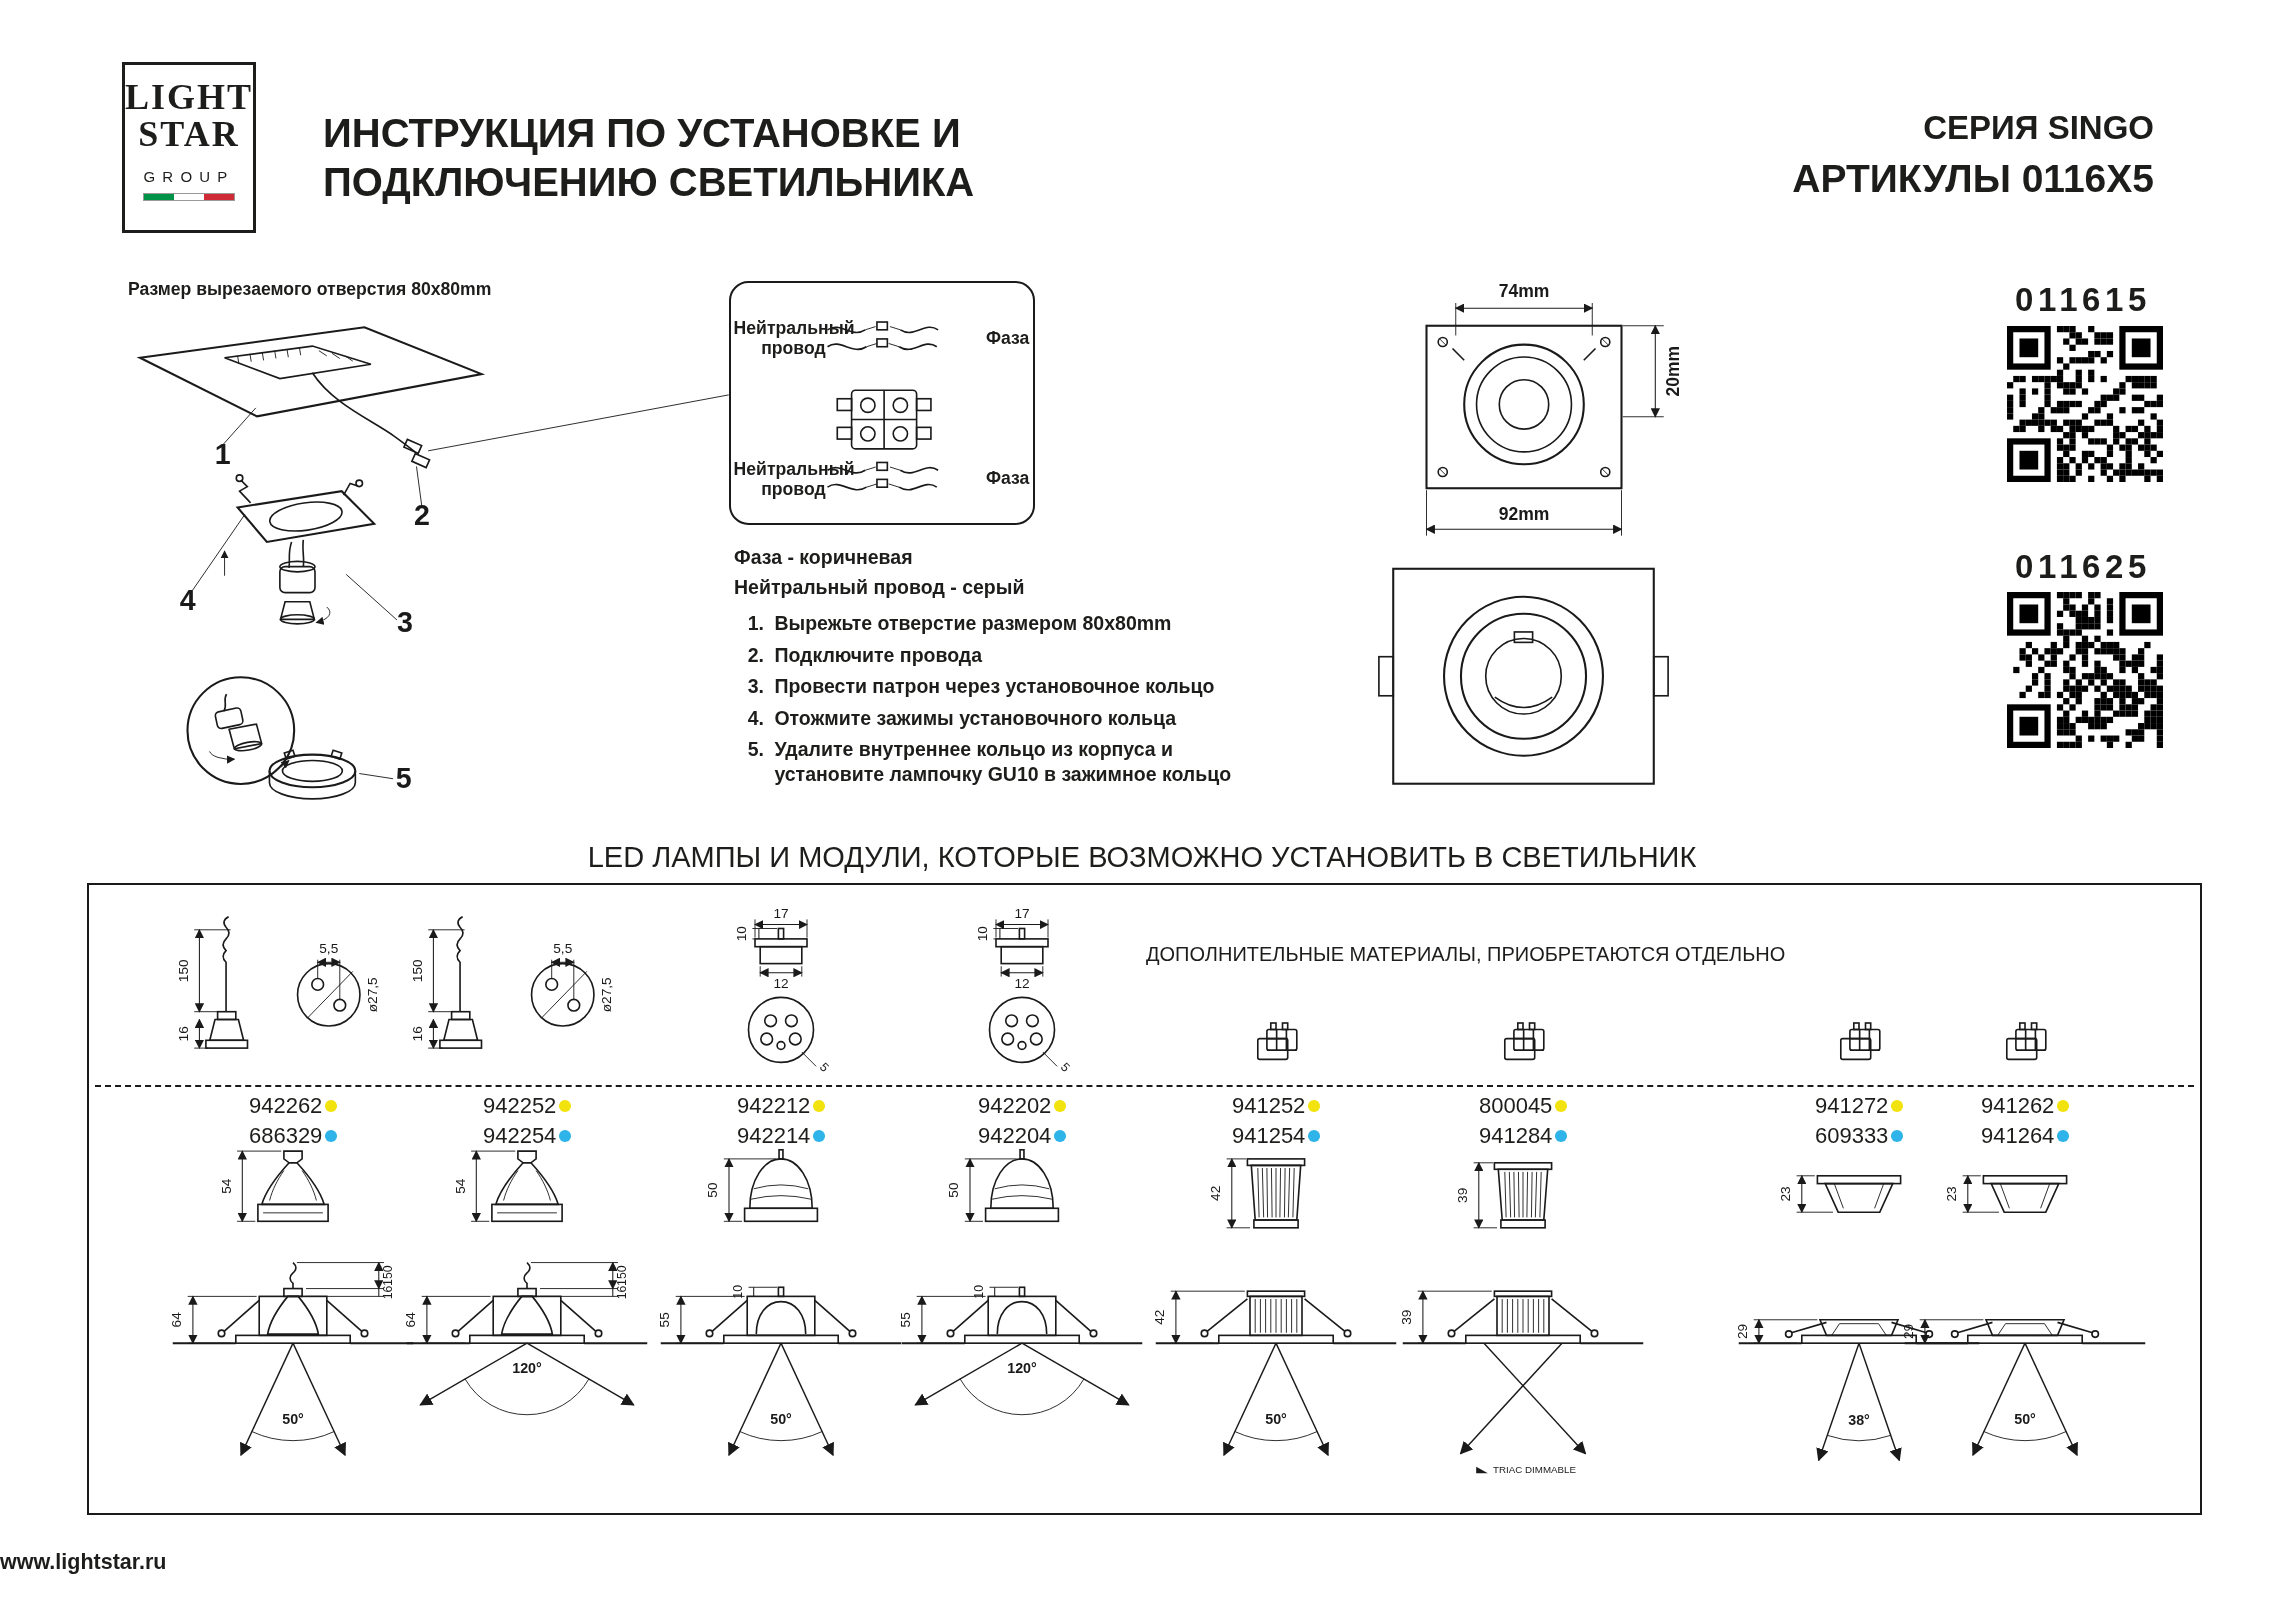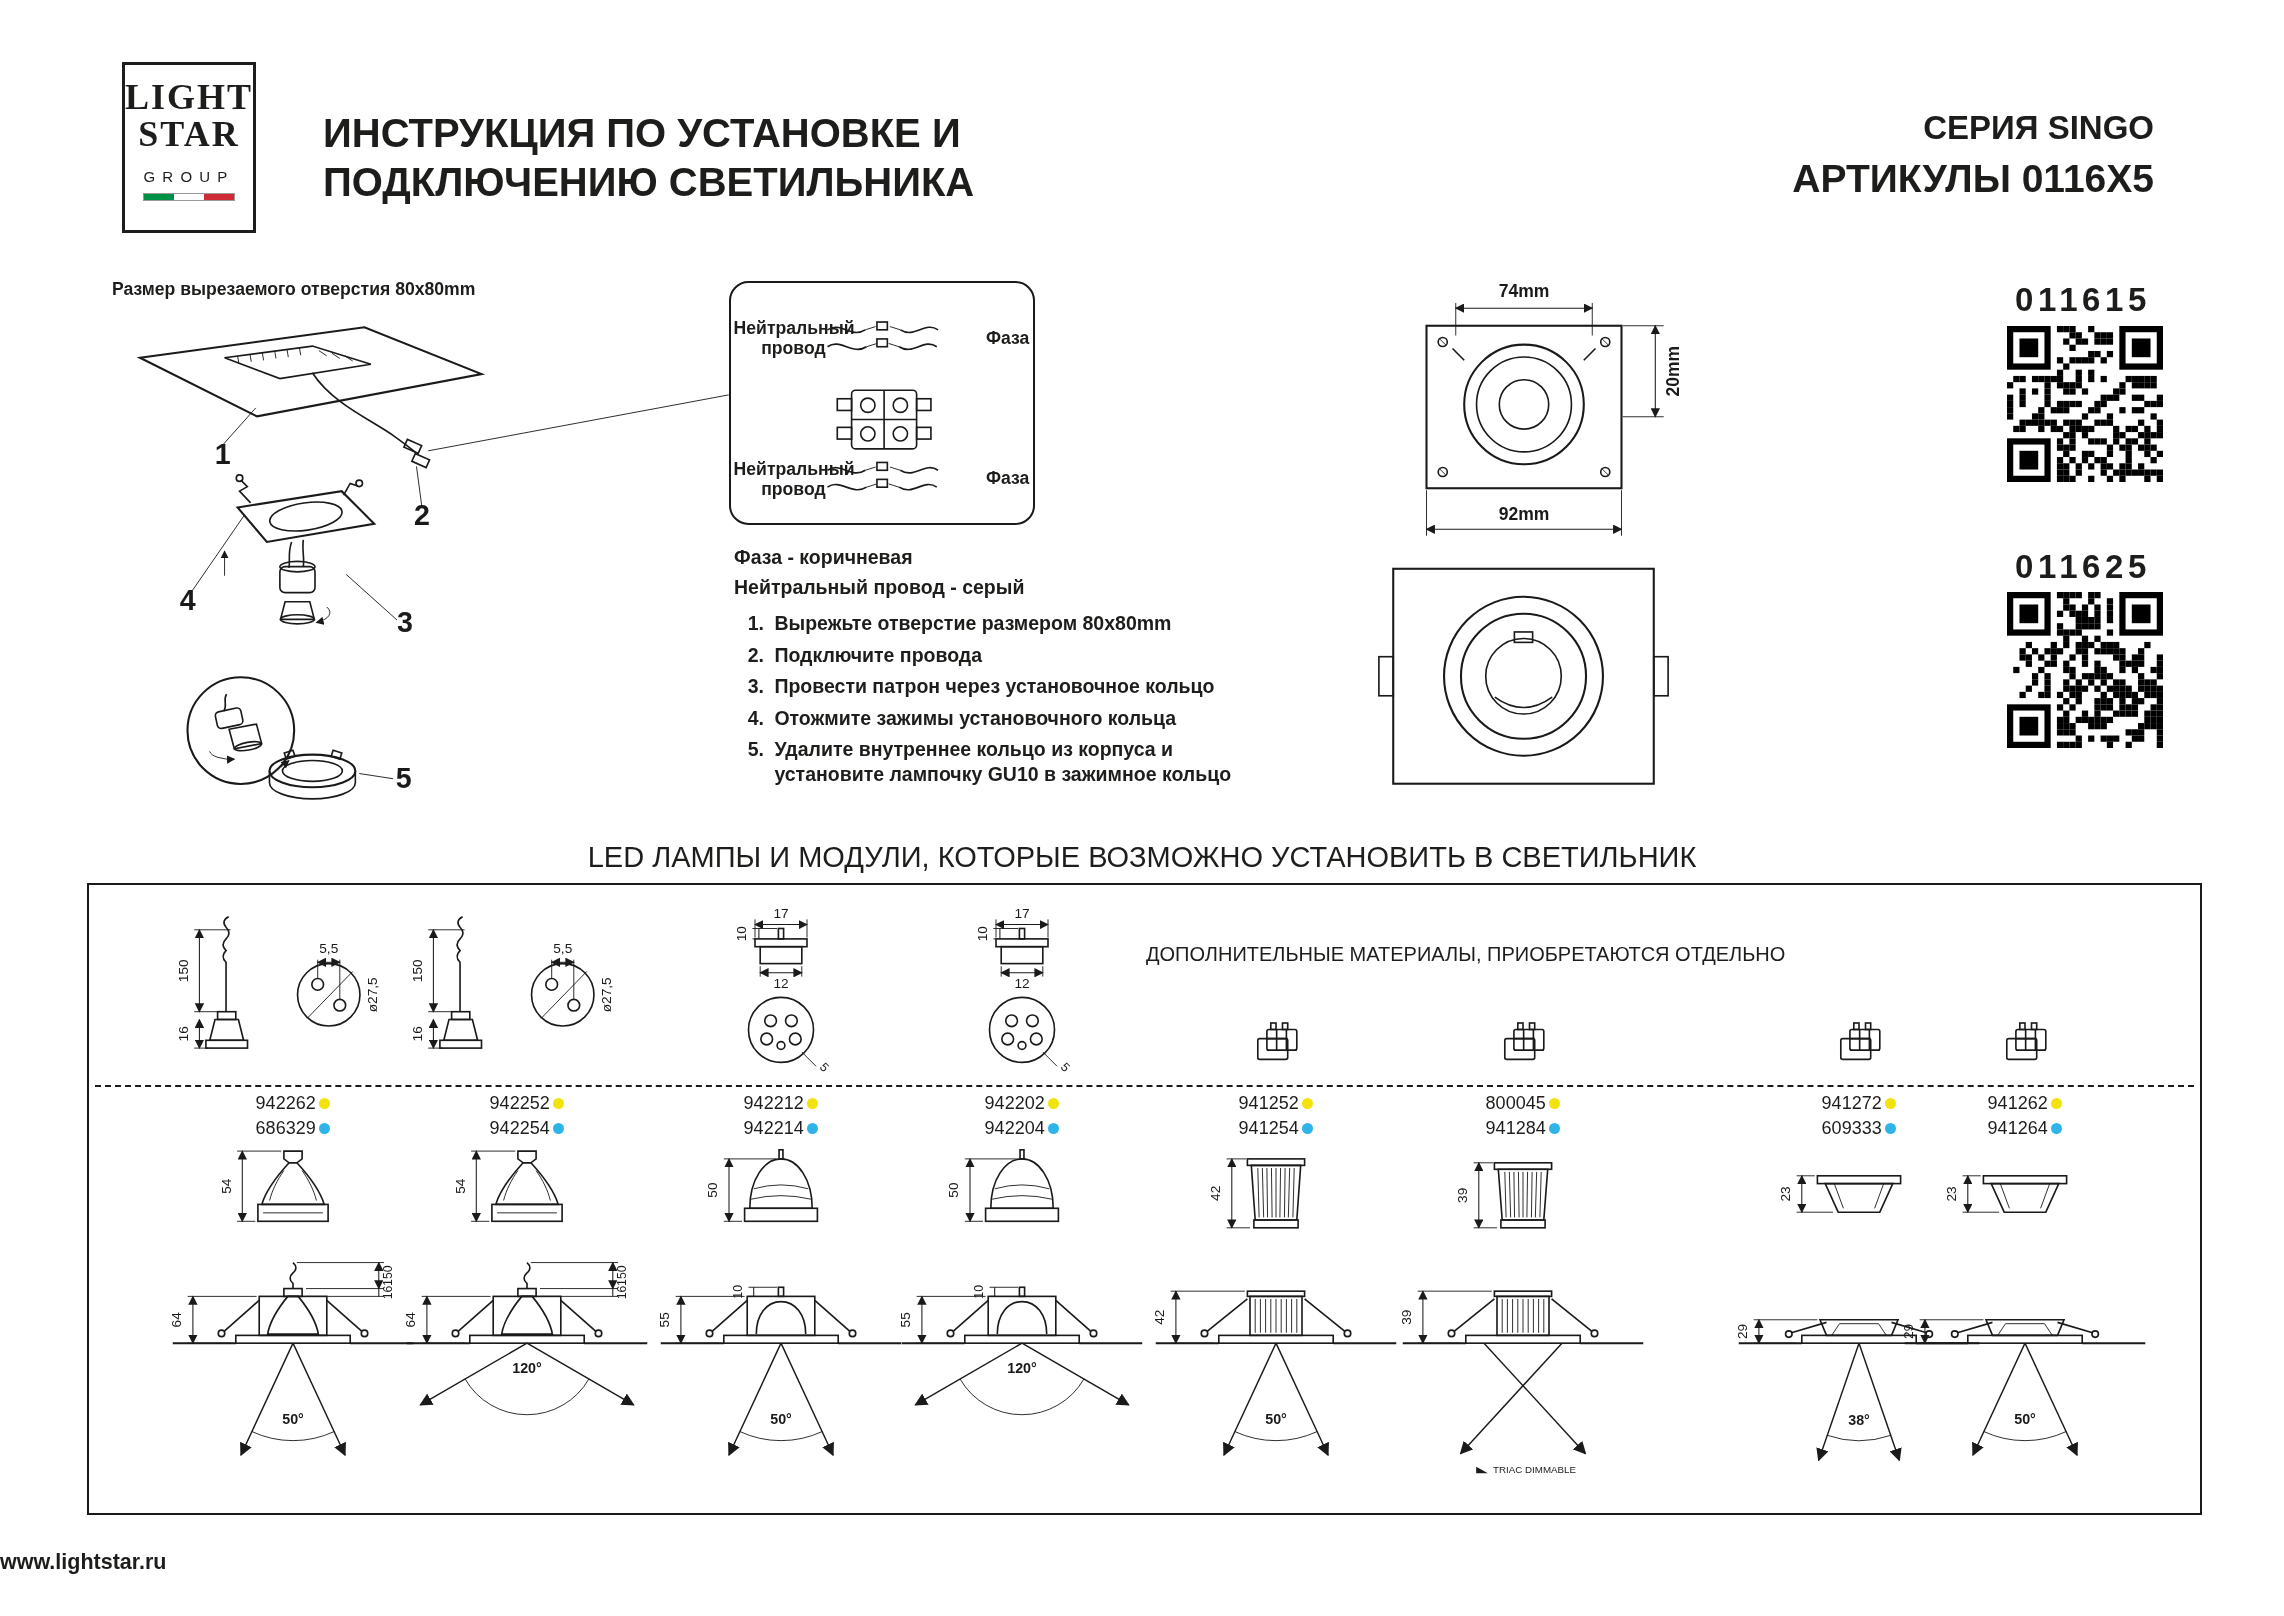--- a/index.html
+++ b/index.html
@@ -13,21 +13,21 @@
   .logo-light,.logo-star{font-family:"Liberation Serif",serif;font-weight:700;font-size:36px;line-height:1.02;letter-spacing:2px}
   .logo-group{font-size:15px;letter-spacing:7.2px;margin-top:15px;font-weight:400}
   .flag{width:92px;height:8.5px;margin:7.8px auto 0;display:flex;border:0.7px solid #999}
   .flag span{flex:1}
   .page-title{left:323px;top:109px;font-size:40px;font-weight:700;line-height:1.22}
   .series-block{left:1498px;top:109px;width:656px;text-align:right}
   .series{font-size:33px;font-weight:600;margin-bottom:10.4px}
   .articles{font-size:39px;font-weight:700}
 
   
-  .hole-note{left:112px;top:279px;font-size:17.6px;font-weight:700}
+  .hole-note{left:128px;top:279px;font-size:17.6px;font-weight:700}
   .wiring-box{left:729px;top:281px;width:306px;height:244px;border:2.6px solid #1a1a1a;border-radius:19.5px}
   .wlabel{position:absolute;font-size:17.6px;font-weight:700;line-height:1.12}
   .wl-right{width:92px;text-align:right}
   .phase-note{left:734px;top:546px;font-size:19.5px;font-weight:700}
   .neutral-note{left:734px;top:576px;font-size:19.5px;font-weight:700}
   .steps{left:739px;top:611px;width:573px}
   .step{display:flex;gap:10.4px;font-size:19.5px;font-weight:700;line-height:1.25;margin-bottom:7.2px}
   .step .n{width:25px;text-align:right;flex:none}
   .step .t{width:508px}
 
@@ -37,21 +37,21 @@
 
   
   .section-title{left:0;top:841px;width:2284px;text-align:center;font-size:29px;font-weight:400}
   .big-box{left:87px;top:883px;width:2115px;height:632px;border:2px solid #1a1a1a}
   .additional-title{left:1146px;top:943px;width:1016px;text-align:left;font-size:20px;font-weight:400}
   .dashline{left:95px;top:1085px;width:2099px;border-top:2px dashed #1a1a1a;height:0}
   .col{top:883px;width:260px;height:630px;position:absolute}
   .topdraw{left:0;top:26px}
   .conndraw{left:0;top:127px}
   .codes{left:0;top:210px;width:260px;display:flex;flex-direction:column;align-items:center;gap:3.9px}
-  .code-row{display:flex;align-items:center;gap:3px;font-size:18px}
+  .code-row{display:flex;align-items:center;gap:3px;font-size:22px}
   .dot{width:11.7px;height:11.7px;border-radius:50%;display:inline-block}
   .warm{background:var(--dot-warm,#F2E30E)}
   .cool{background:var(--dot-cool,#2FB4E9)}
   .lampdraw{left:0;top:259px}
   .instdraw{left:0;top:374px}
 
   .footer-url{left:0;top:1550px;width:2284px;font-size:21.5px;font-weight:700}
 
   
   svg .ln{stroke:#1a1a1a;stroke-width:2.5;fill:none}

